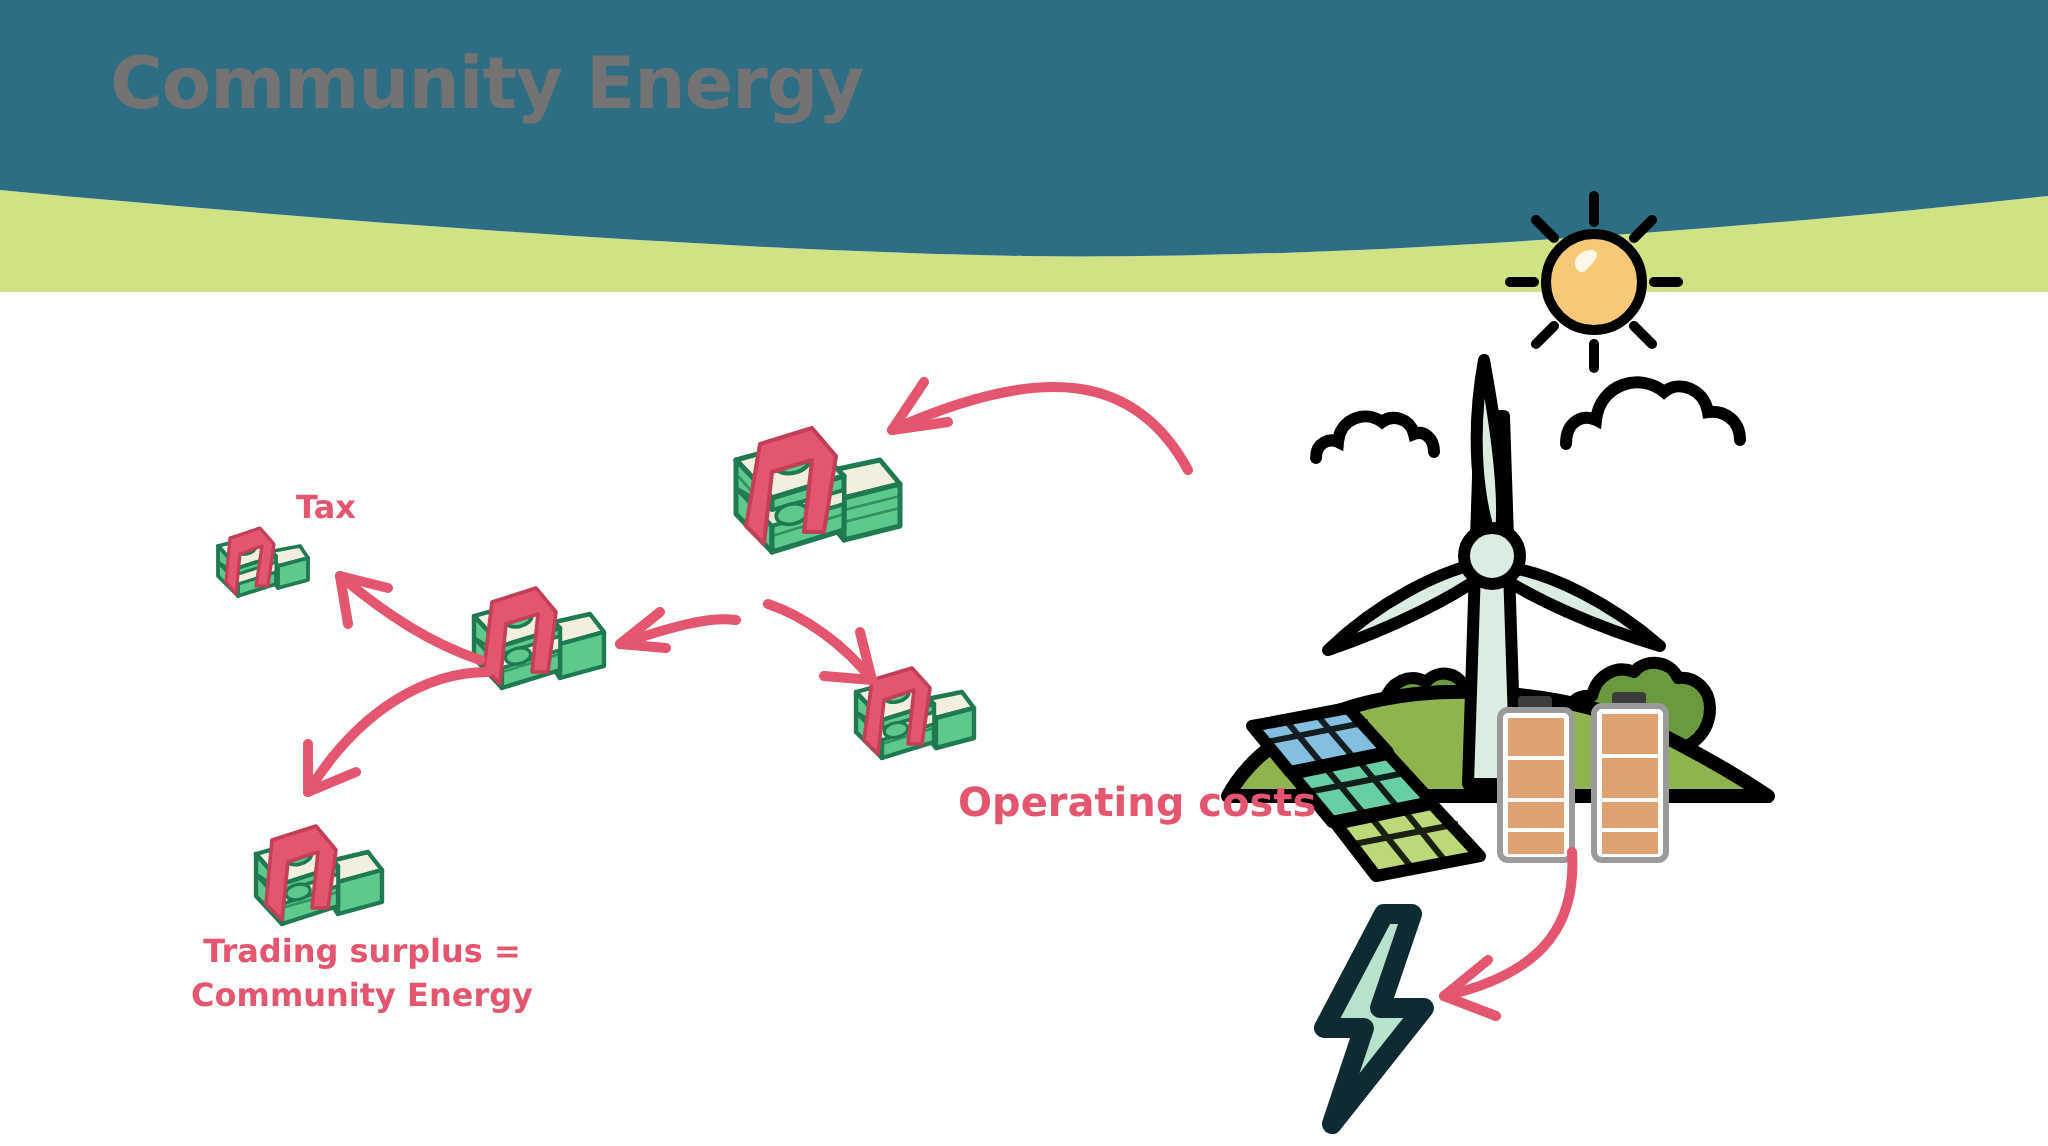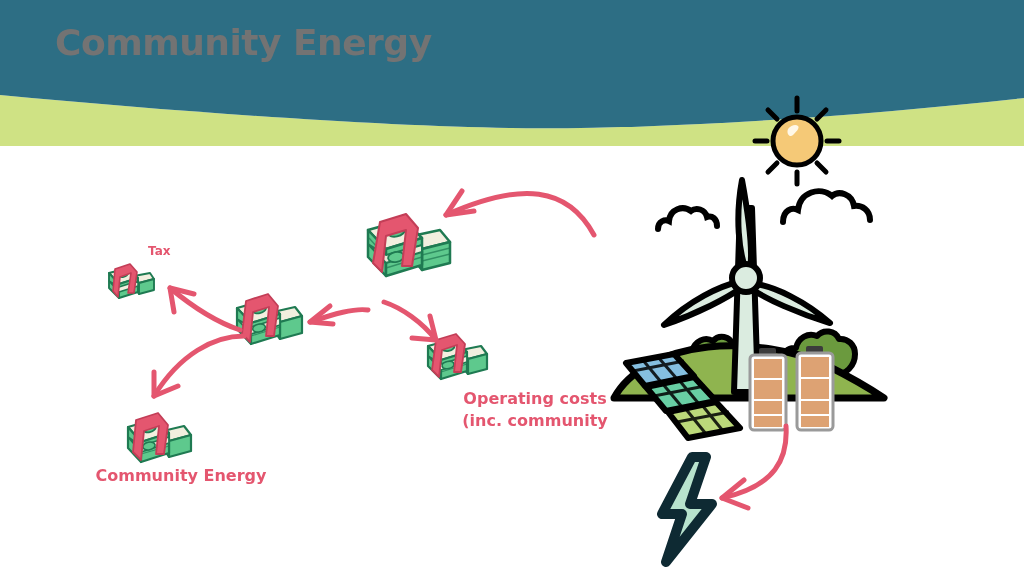--- a/index.html
+++ b/index.html
@@ -39,22 +39,22 @@
   
   .label {
     position:absolute;
     font-family:"DejaVu Sans", sans-serif;
     font-weight:bold;
     color:#e4566f;
     line-height:1.38;
     white-space:nowrap;
     z-index:6;
   }
-  #label-tax      { left:148px; top:243px;  font-size:12px; }
-  #label-opcosts  { left:455px; top:388px;  font-size:16px; width:160px; text-align:center; }
+  #label-tax      { left:148px; top:243px;  font-size:16px; }
+  #label-opcosts  { left:479px; top:388px;  font-size:20px; width:160px; text-align:center; }
   #label-surplus  { left:95px;  top:465px;  font-size:16px; width:172px; text-align:center; }
   .label-line { display:block; }
 </style>
 </head>
 <body>
 
 <div id="slide">
 
   <div class="header-band">
     <svg width="1024" height="150" viewBox="0 0 1024 150">
@@ -336,20 +336,20 @@
       <path d="M14,66 L14,42 M14,66 L38,56" fill="none" stroke="#e4566f" stroke-width="5" stroke-linecap="round"></path>
     </svg>
   </div>
 
   <div class="label" id="label-tax">
     <span class="label-line">Tax</span>
   </div>
 
   <div class="label" id="label-opcosts">
     <span class="label-line">Operating costs</span>
-    <span class="label-line">(inc. community</span>
   </div>
 
   <div class="label" id="label-surplus">
+    <span class="label-line">Trading surplus =</span>
     <span class="label-line">Community Energy</span>
   </div>
 
 </div>
 
 </body></html>

